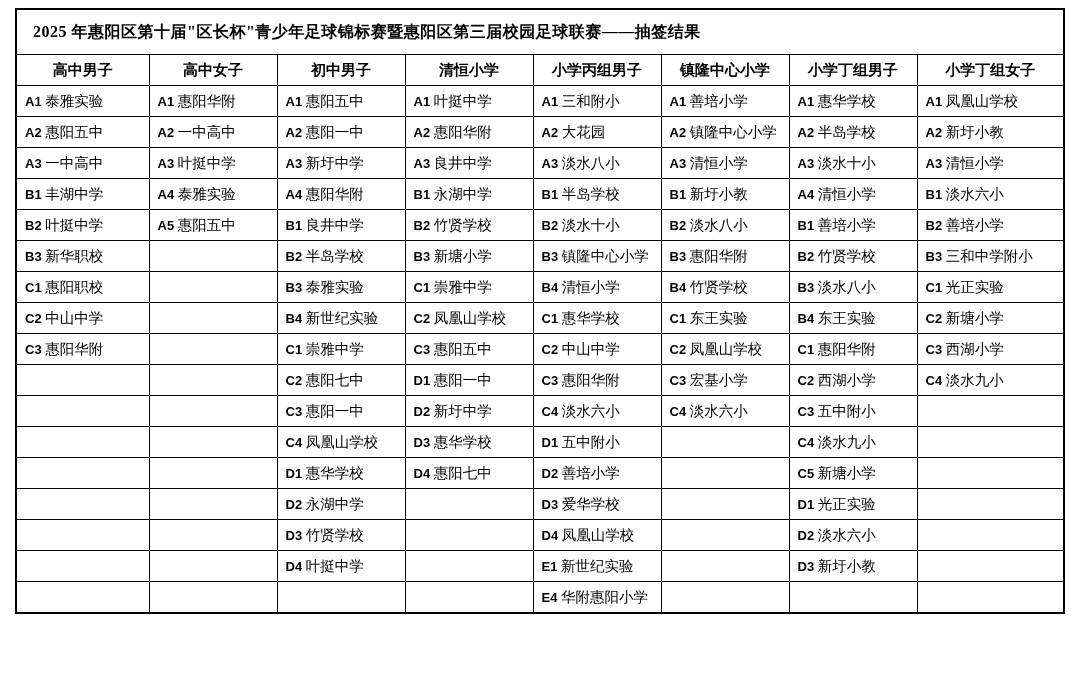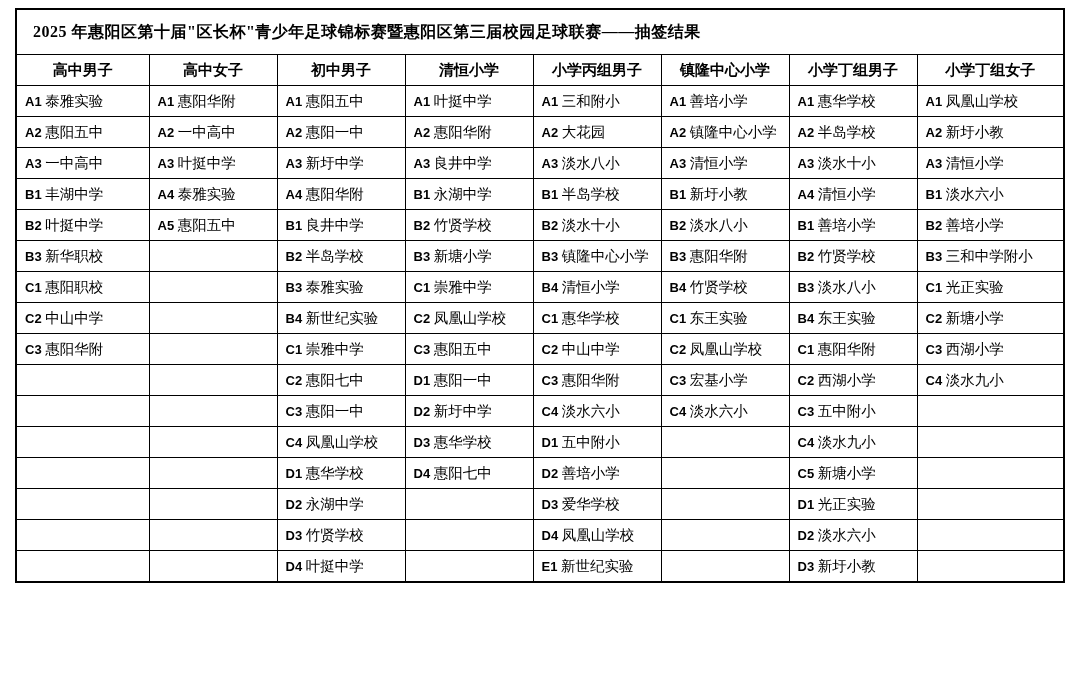--- a/index.html
+++ b/index.html
@@ -242,15 +242,25 @@
         <tr>
           <td class="empty-cell"></td>
           <td class="empty-cell"></td>
           <td class="team-cell"><span class="team-code">D4</span> <span class="team-name">叶挺中学</span></td>
           <td class="empty-cell"></td>
           <td class="team-cell"><span class="team-code">E1</span> <span class="team-name">新世纪实验</span></td>
           <td class="empty-cell"></td>
           <td class="team-cell"><span class="team-code">D3</span> <span class="team-name">新圩小教</span></td>
           <td class="empty-cell"></td>
         </tr>
+        <tr>
+          <td class="empty-cell"></td>
+          <td class="empty-cell"></td>
+          <td class="empty-cell"></td>
+          <td class="empty-cell"></td>
+          <td class="team-cell"><span class="team-code">E4</span> <span class="team-name">华附惠阳小学</span></td>
+          <td class="empty-cell"></td>
+          <td class="empty-cell"></td>
+          <td class="empty-cell"></td>
+        </tr>
       </tbody>
   </table>
 </div>
 
 </body></html>

